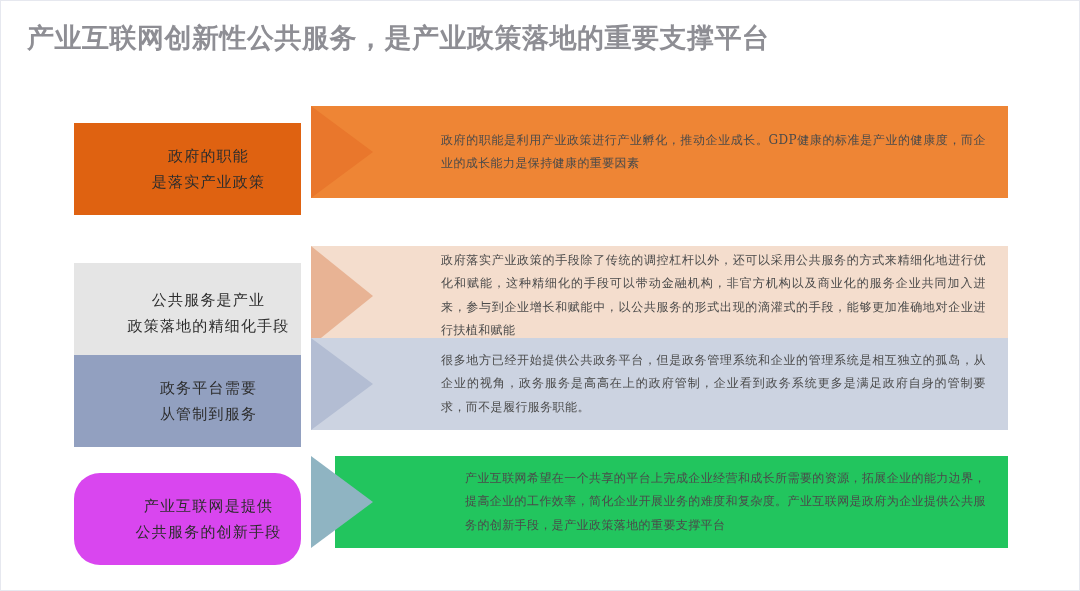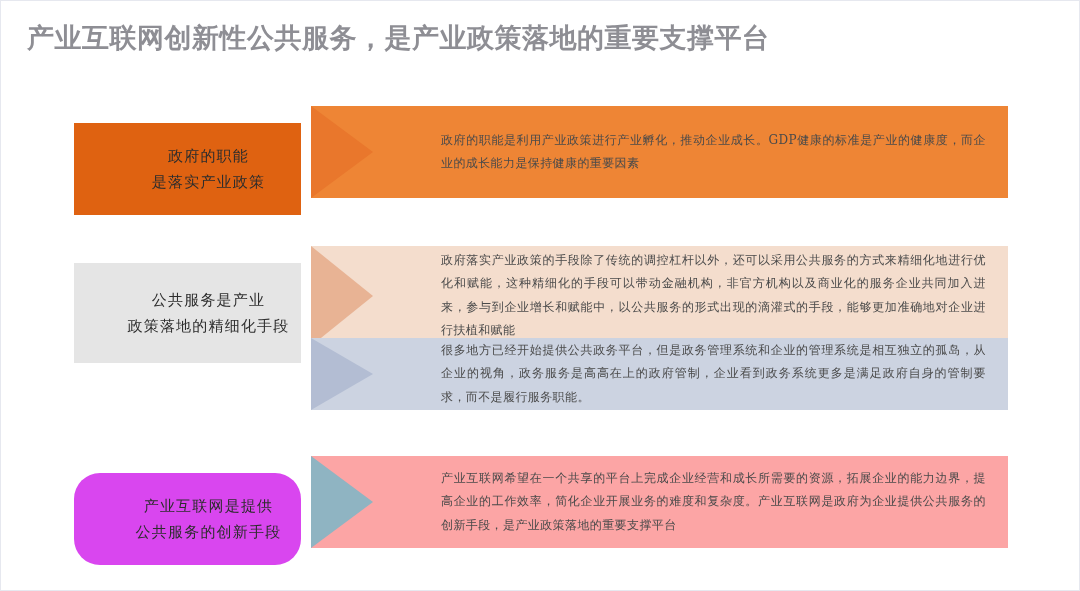--- a/index.html
+++ b/index.html
@@ -96,21 +96,21 @@
     left: 237px;
     top: 0;
     width: 62px;
     height: 100%;
   }
   .row-arrow svg { display: block; width: 100%; height: 100%; }
 
   
   #row-1 { top: 105px;  height: 92px;  }
   #row-2 { top: 221px;  height: 100px; margin-top: 24px; }
-  #row-3 { top: 337px;  height: 72px;  }
+  #row-3 { top: 337px;  height: 92px;  }
   #row-4 { top: 455px;  height: 92px;  }
 </style>
 </head>
 <body>
 
 <div id="slide" style="background: rgb(255, 255, 255);">
 
   <div id="slide-title" style="color: rgb(142, 142, 148);">产业互联网创新性公共服务，是产业政策落地的重要支撑平台</div>
 
   <div class="row" id="row-1">
@@ -145,24 +145,28 @@
 
   <div class="row" id="row-3">
     <div class="row-body" style="background: rgb(204, 211, 225);">
       <div class="row-body-text" style="color: rgb(74, 74, 74);">很多地方已经开始提供公共政务平台，但是政务管理系统和企业的管理系统是相互独立的孤岛，从企业的视角，政务服务是高高在上的政府管制，企业看到政务系统更多是满足政府自身的管制要求，而不是履行服务职能。</div>
     </div>
     <div class="row-arrow">
       <svg viewBox="0 0 62 100" preserveAspectRatio="none" aria-hidden="true">
         <polygon points="0,0 0,100 62,50" fill="#b3bdd3"></polygon>
       </svg>
     </div>
+    <div class="row-label" style="background: rgb(146, 160, 192);">
+      <div class="row-label-text" style="color: rgb(45, 45, 45);">政务平台需要
+从管制到服务</div>
+    </div>
   </div>
 
   <div class="row" id="row-4">
-    <div class="row-body" style="background: #fca5a5;">
+    <div class="row-body" style="background: #22c55e; margin-left: 24px;">
       <div class="row-body-text" style="color: rgb(74, 74, 74);">产业互联网希望在一个共享的平台上完成企业经营和成长所需要的资源，拓展企业的能力边界，提高企业的工作效率，简化企业开展业务的难度和复杂度。产业互联网是政府为企业提供公共服务的创新手段，是产业政策落地的重要支撑平台</div>
     </div>
     <div class="row-arrow">
       <svg viewBox="0 0 62 100" preserveAspectRatio="none" aria-hidden="true">
         <polygon points="0,0 0,100 62,50" fill="#8fb4c2"></polygon>
       </svg>
     </div>
     <div class="row-label" style="background: #d946ef; border-radius: 26px;">
       <div class="row-label-text" style="color: rgb(45, 45, 45);">产业互联网是提供
 公共服务的创新手段</div>

